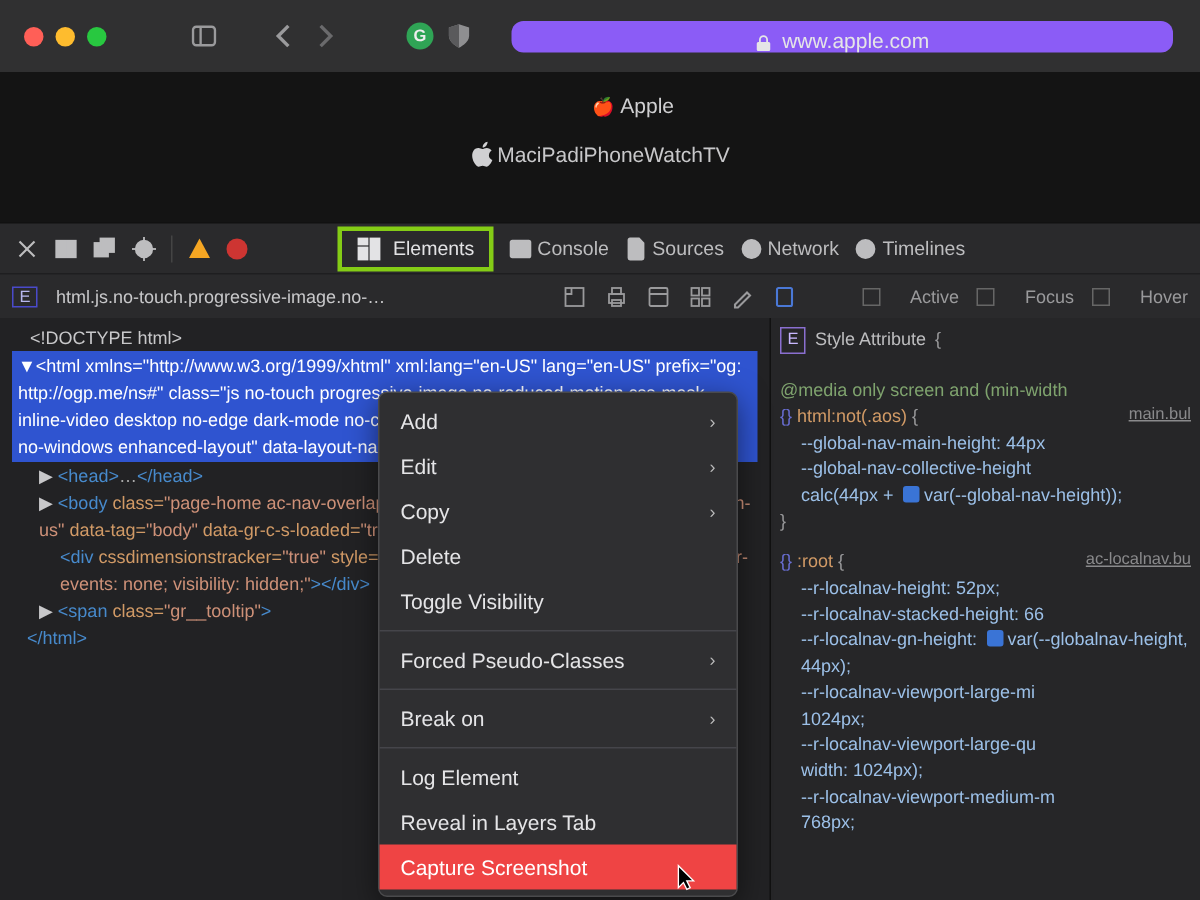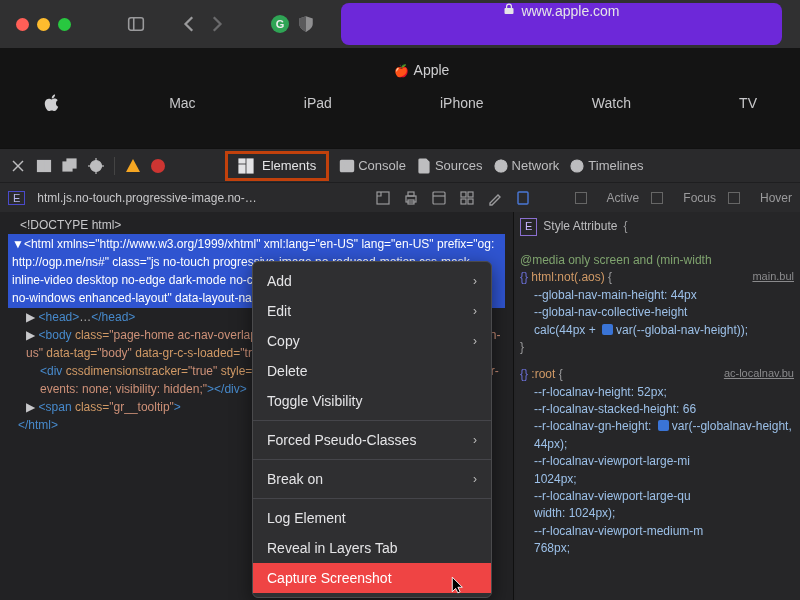--- a/index.html
+++ b/index.html
@@ -2,29 +2,29 @@
 <html><head>
 <meta charset="utf-8">
 <style>
   * { margin:0; padding:0; box-sizing:border-box; font-family:-apple-system,Helvetica,Arial,sans-serif; }
   body { width:800px; height:600px; background:#1a1a1a; overflow:hidden; font-size:13px; }
   .titlebar { height:48px; background:#303031; display:flex; align-items:center; gap:8px; padding:0 16px; }
   .traffic { display:flex; gap:8px; }
   .dot { width:13px; height:13px; border-radius:50%; }
   .red{background:#ff5f57;} .yellow{background:#febc2e;} .green{background:#28c840;}
   .tbicon { color:#9a9a9c; width:18px; height:18px; display:flex; align-items:center; justify-content:center; }
-  .urlbar { flex:1; background:#6d28d9; border-radius:8px; height:42px; display:flex; align-items:flex-start; justify-content:center; color:#e5e5e7; margin-left:18px; margin-right:2px; gap:6px; font-size:14px; }
+  .urlbar { flex:1; background:#8b5cf6; border-radius:8px; height:21px; display:flex; align-items:flex-end; justify-content:center; color:#e5e5e7; margin-left:18px; margin-right:2px; gap:6px; font-size:14px; }
   .lock { width:12px; height:12px; }
   .sitebar { height:100px; background:#141414; display:flex; flex-direction:column; color:#d0d0d2; }
   .sitename { text-align:center; padding:14px 0 8px; font-size:14px; color:#cfcfd1;margin-left:44px; }
-  .sitenav { display:flex; justify-content:space-between; align-items:center; padding:8px 43px; font-size:14px; color:#c8c8ca; }
+  .sitenav { display:flex; justify-content:center; align-items:center; padding:8px 100px; font-size:14px; color:#c8c8ca; }
   .applelogo { width:18px; height:18px; }
   .devbar { height:34px; background:#2a2a2c; border-top:1px solid #111; display:flex; align-items:center; gap:10px; padding:0 10px; font-size:13px; color:#bdbdbf; }
   .devbtn { display:flex; align-items:center; gap:3px; }
-  .tabsel { border:3px solid #c2410c; padding:4px 10px; display:flex; align-items:center; gap:8px; color:#e3e3e5; }
+  .tabsel { border:3px solid #84cc16; padding:4px 10px; display:flex; align-items:center; gap:8px; color:#e3e3e5; }
   .devicon { width:16px; height:16px; fill:currentColor; }
   .warn { color:#f5a623; }
   .err { width:14px; height:14px; border-radius:50%; background:#cd3532; }
   .toolbar2 { height:30px; background:#2a2a2c; border-top:1px solid #1e1e20; display:flex; align-items:center; padding:0 8px; gap:12px; color:#9a9a9c; font-size:12px; }
   .breadbox { border:1px solid #4a4acb; padding:0 4px; color:#b8b8ee; font-size:11px; }
   .panes { display:flex; height:calc(600px - 48px - 100px - 34px - 30px); }
   .leftpane { width:514px; background:#222224; border-right:1px solid #111; position:relative; }
   .rightpane { flex:1; background:#262628; color:#bdbdbf; font-family:Menlo,monospace; font-size:12px; padding:6px 6px; line-height:1.45; overflow:hidden; }
   .code { font-family:Menlo,monospace; font-size:12px; line-height:1.5; padding:4px 8px; color:#c8c8ca; }
   .sel { background:#2f54d0; color:#fff; display:block; padding:1px 0; }

